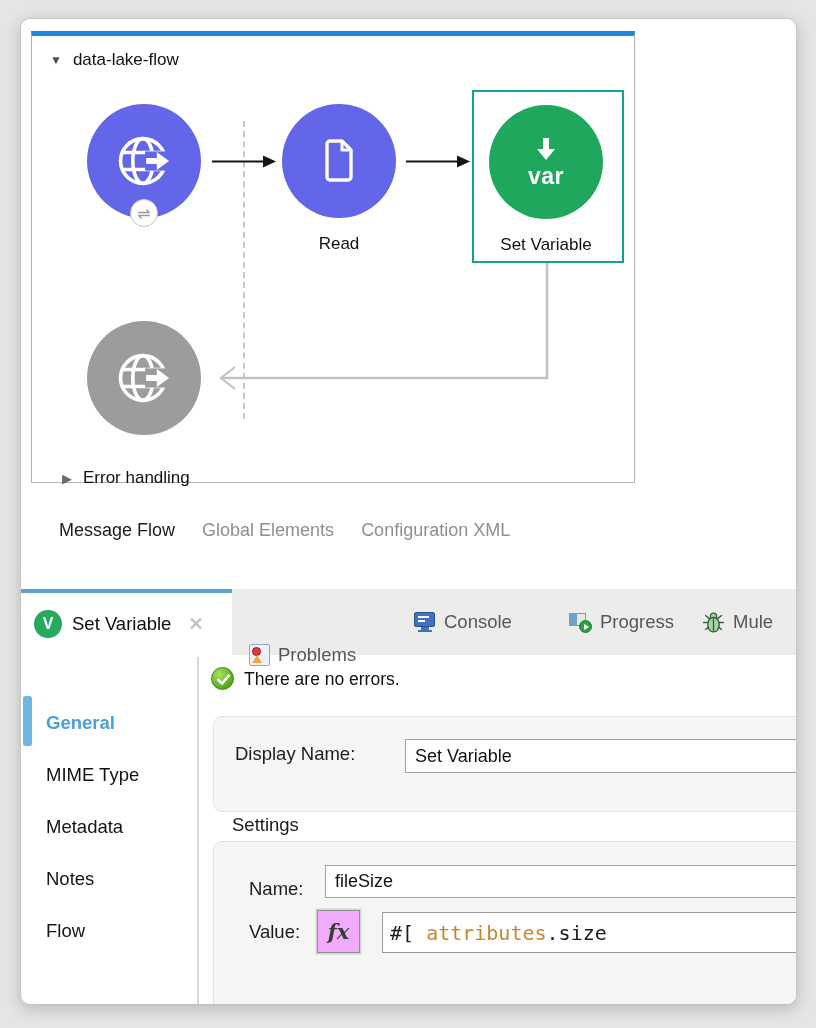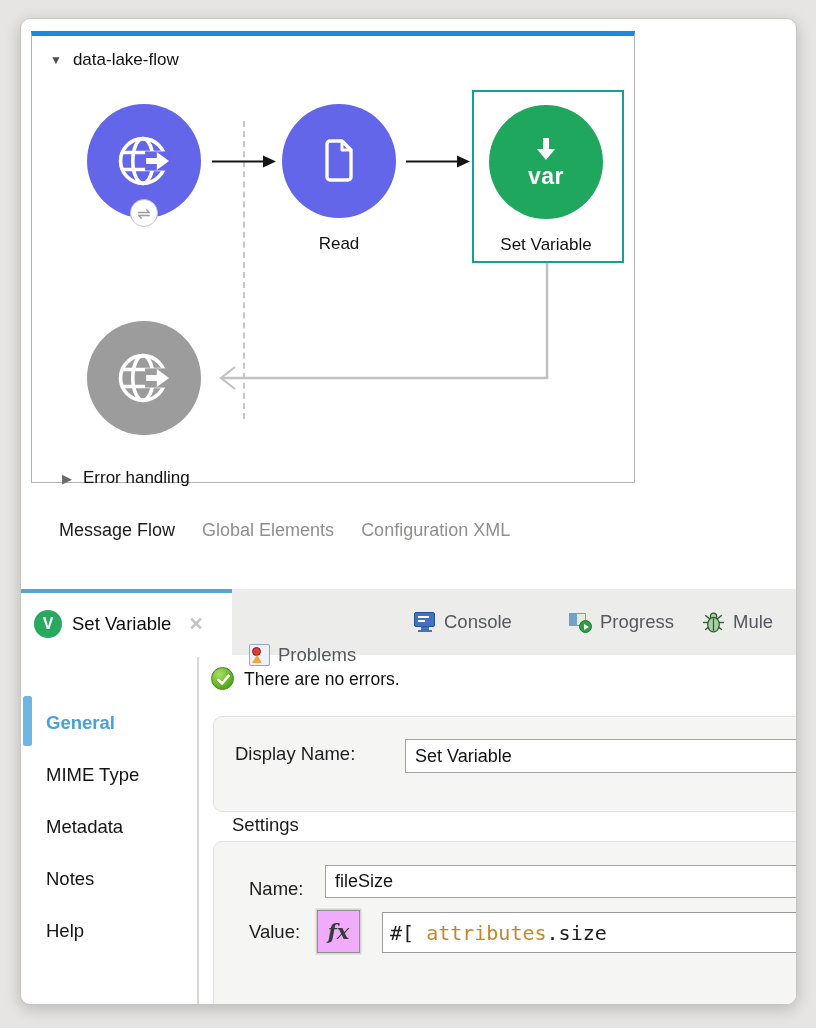--- a/index.html
+++ b/index.html
@@ -273,21 +273,21 @@
     </div>
   </div>
 
   <div class="props-divider"></div>
   <div class="side-indicator"></div>
 
   <div class="side-item active" style="top:693px;">General</div>
   <div class="side-item" style="top:745px;">MIME Type</div>
   <div class="side-item" style="top:797px;">Metadata</div>
   <div class="side-item" style="top:849px;">Notes</div>
-  <div class="side-item" style="top:901px;">Help</div>
+  <div class="side-item" style="top:901px;">Flow</div>
 
   <div class="ok-icon"></div>
   <div class="status-text">There are no errors.</div>
 
   <div class="panel panel-dn">
     <span class="field-label" style="left:21px; top:26px;">Display Name:</span>
     <input class="tinput" style="left: 191px; top: 22px; right: 10px; height: 34px;" value="Set Variable">
   </div>
 
   <div class="settings-heading">Settings</div>

